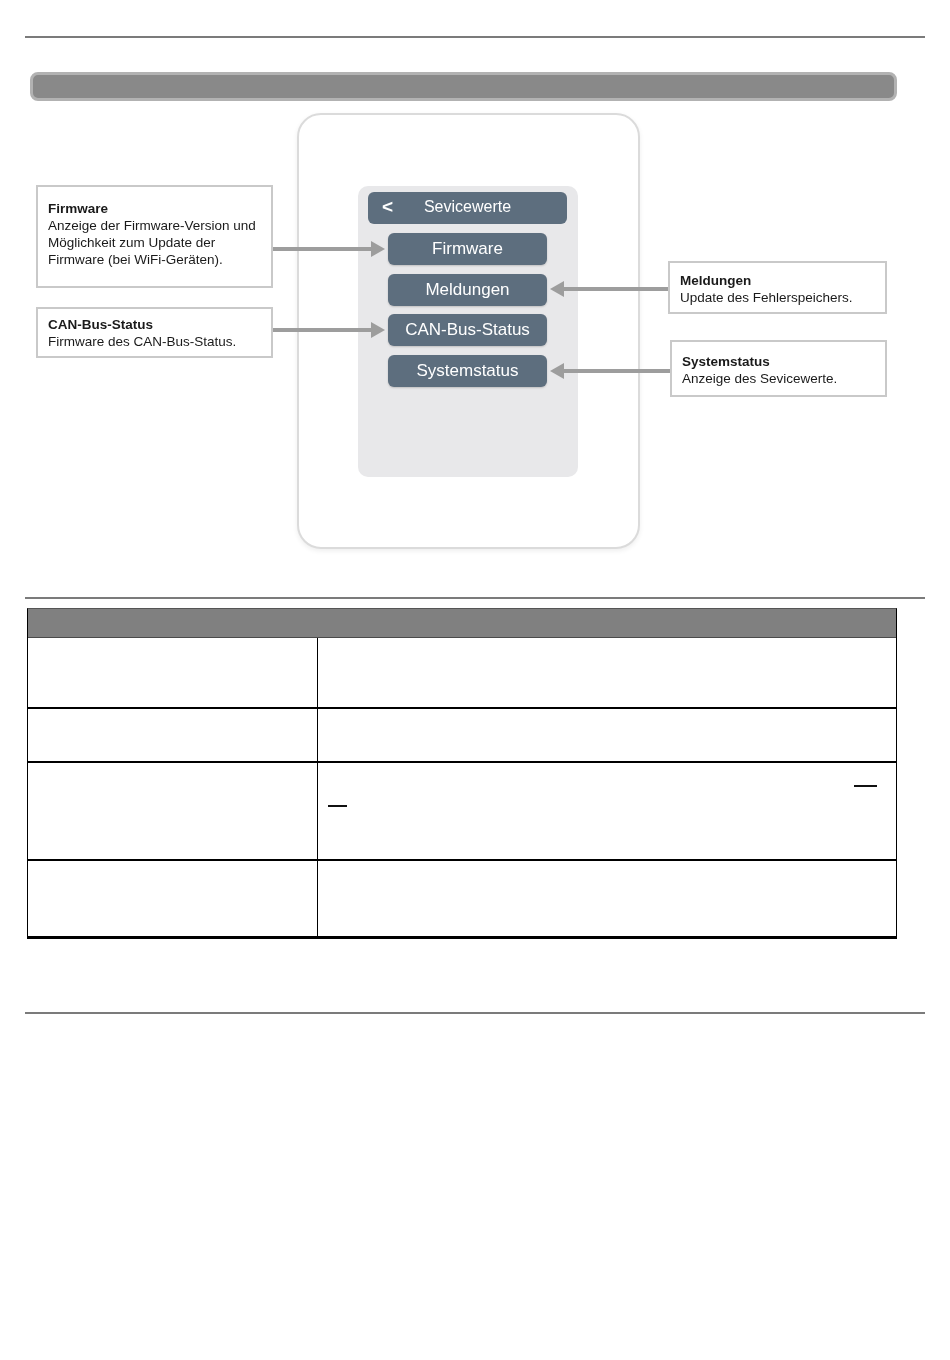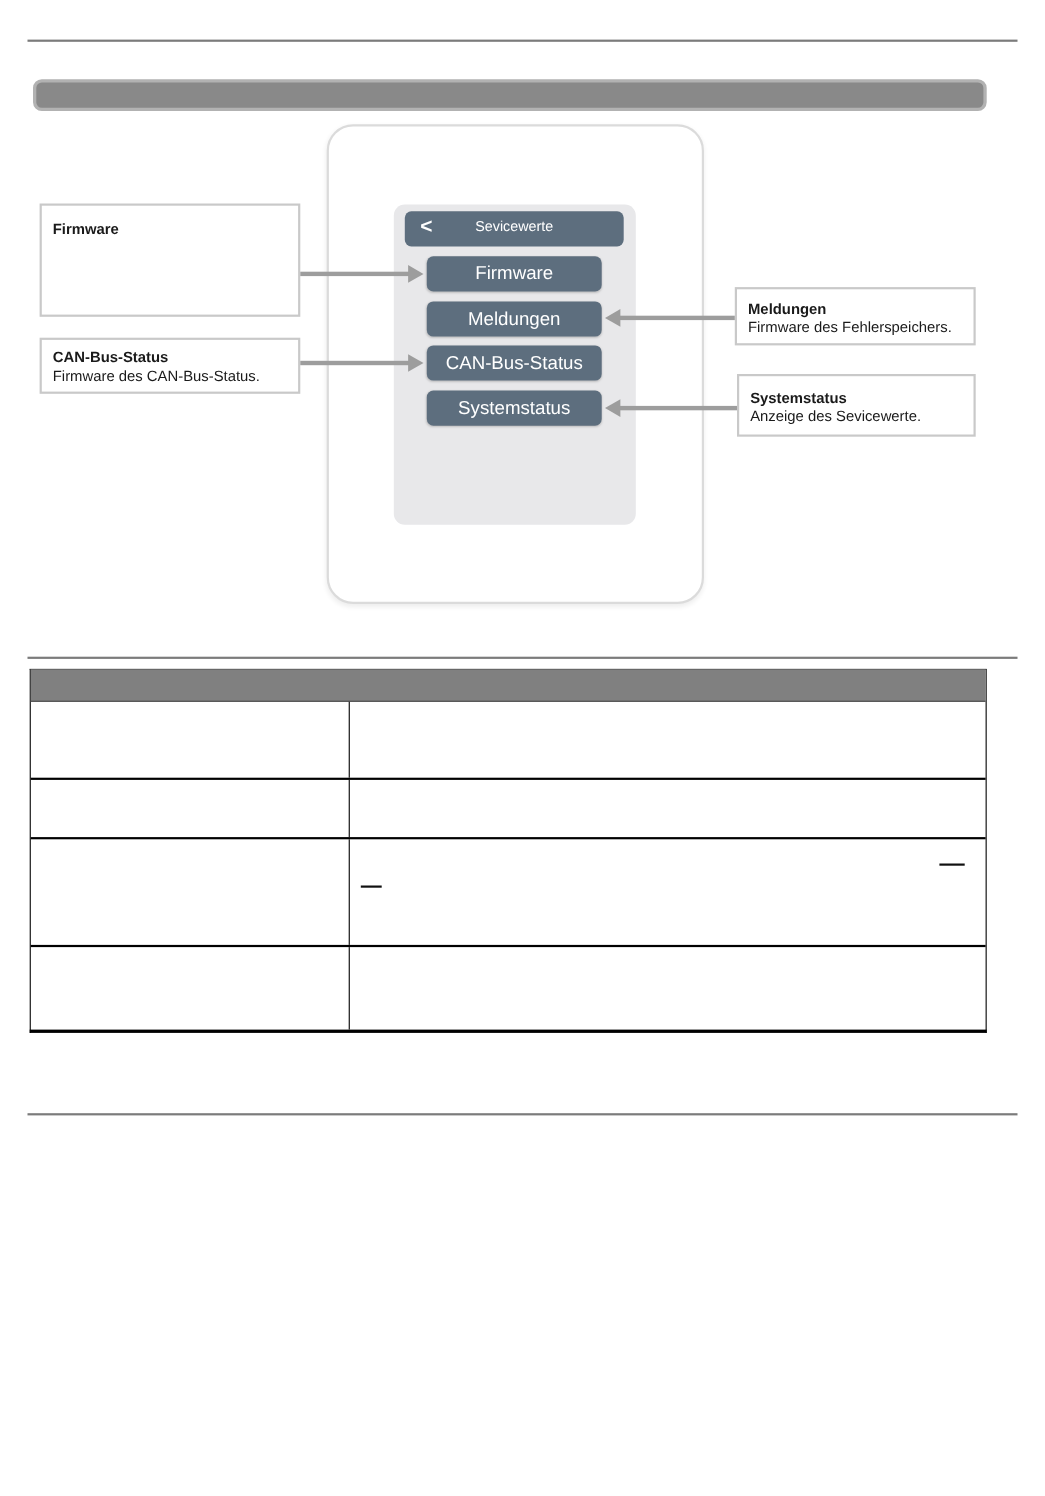--- a/index.html
+++ b/index.html
@@ -30,21 +30,21 @@
     background:#e8e8ea;border-radius:10px;
   }
   .screen-header{
     position:absolute;left:10px;top:6px;width:199px;height:32px;
     background:#5d6e7e;border-radius:6px;color:#ffffff;
   }
   .screen-header .back{
     position:absolute;left:14px;top:4px;font-size:19px;font-weight:700;
   }
   .screen-header .screen-title{
-    position:absolute;left:0;right:0;top:6px;text-align:center;font-size:13px;
+    position:absolute;left:0;right:0;top:6px;text-align:center;font-size:16px;
   }
   .screen-btn{
     position:absolute;left:30px;width:159px;height:32px;background:#5d6e7e;
     border-radius:6px;color:#ffffff;font-size:17px;text-align:center;
     line-height:31px;box-shadow:0 1px 2px rgba(0,0,0,0.18);
   }
   .btn-0{top:47px;} .btn-1{top:88px;} .btn-2{top:128px;} .btn-3{top:169px;}
 
   
   .callout{
@@ -109,29 +109,30 @@
       </div>
       <div class="screen-btn btn-0">Firmware</div>
       <div class="screen-btn btn-1">Meldungen</div>
       <div class="screen-btn btn-2">CAN-Bus-Status</div>
       <div class="screen-btn btn-3">Systemstatus</div>
     </div>
   </div>
 
   <div class="callout co-left-0">
     <div class="c-title">Firmware</div>
+    <div class="c-text">Anzeige der Firmware-Version und Möglichkeit zum Update der Firmware (bei WiFi-Geräten).</div>
   </div>
   <div class="callout co-left-1">
     <div class="c-title">CAN-Bus-Status</div>
     <div class="c-text">Firmware des CAN-Bus-Status.</div>
   </div>
 
   <div class="callout co-right-0">
     <div class="c-title">Meldungen</div>
-    <div class="c-text">Firmware des Fehlerspeichers.</div>
+    <div class="c-text">Update des Fehlerspeichers.</div>
   </div>
   <div class="callout co-right-1">
     <div class="c-title">Systemstatus</div>
     <div class="c-text">Anzeige des Sevicewerte.</div>
   </div>
 
   <div class="arrow arrow-0">
     <div class="shaft"></div>
       <div class="head-r"></div>
   </div>

